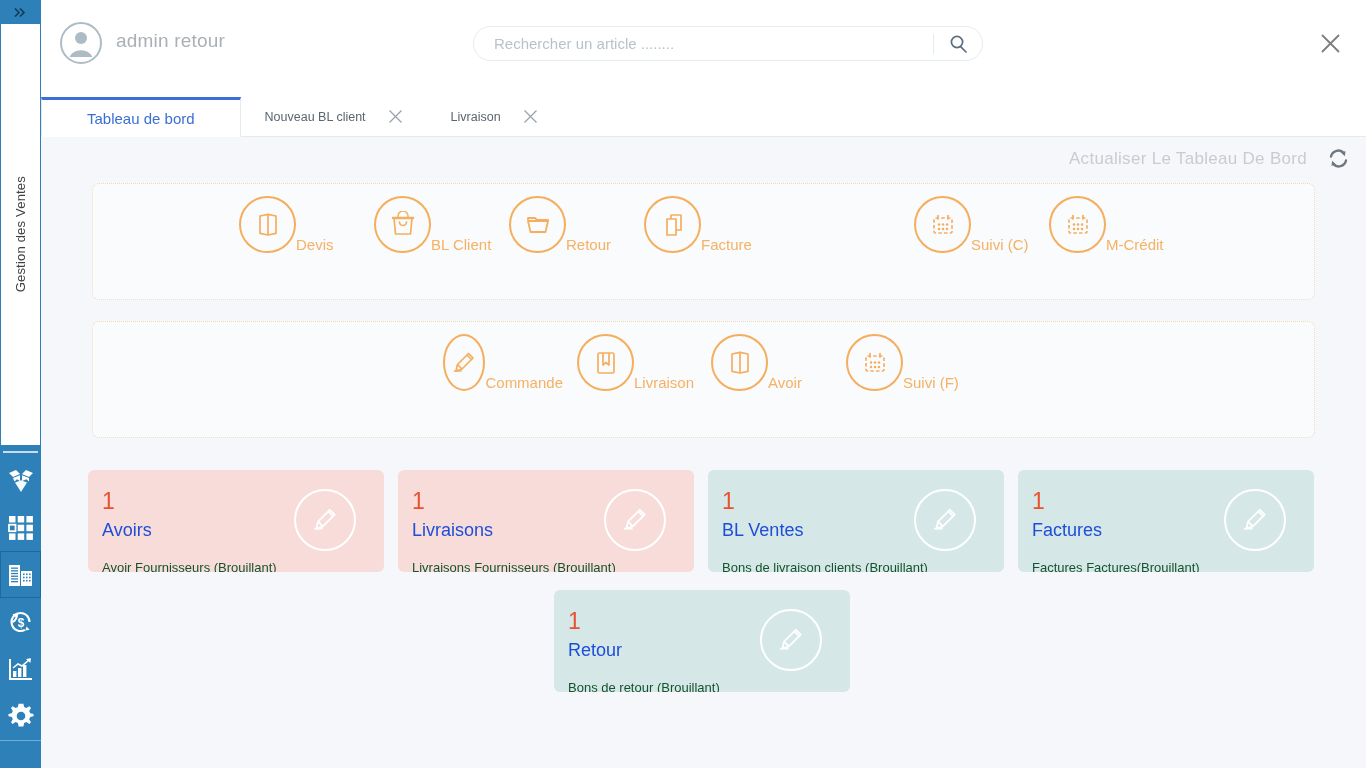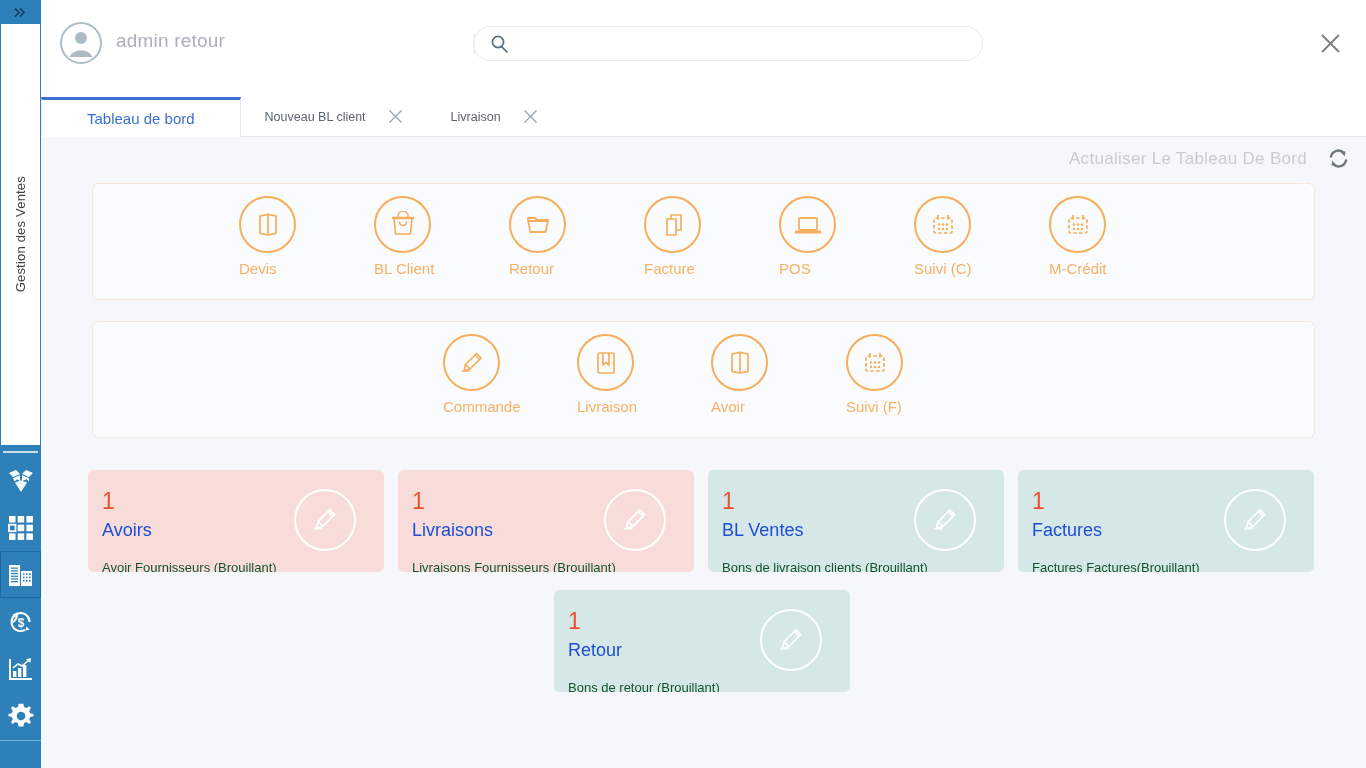--- a/index.html
+++ b/index.html
@@ -124,21 +124,21 @@
     border: 1px dotted #f0d9b8;
     border-radius: 7px;
     background: #fafbfc;
   }
   #panel-clients { left: 51px; top: 46px; width: 1223px; height: 117px; }
   #panel-fourn  { left: 51px; top: 184px; width: 1223px; height: 117px; }
 
   .icon-row { position: absolute; inset: 0; }
   .icon-cell {
     position: absolute; top: 12px; width: 120px;
-    display: flex; flex-direction: column; align-items: flex-start; cursor: pointer;
+    display: flex; align-items: flex-end; cursor: pointer;
   }
   .icon-circle {
     width: 57px; height: 57px; border: 2px solid #f5ae5e; border-radius: 50%;
     display: flex; align-items: center; justify-content: center;
   }
   .icon-label { margin-top: 7px; font-size: 15px; color: #f5b165; white-space: nowrap; }
 
   
   .card {
     position: absolute; border-radius: 6px; overflow: hidden; cursor: pointer;
@@ -272,20 +272,21 @@
     <div class="avatar">
       <svg width="42" height="42" viewBox="0 0 42 42">
         <circle cx="21" cy="21" r="20" fill="none" stroke="#adbcc4" stroke-width="2"></circle>
         <circle cx="21" cy="16" r="6" fill="#adbcc4"></circle>
         <path d="M9.5 35 A12.5 11 0 0 1 32.5 35 Z" fill="#adbcc4"></path>
       </svg>
     </div>
     <div class="user-name">admin retour</div>
 
     <div class="searchbox">
+      <input type="text" placeholder="Rechercher un article ........" style="">
       <div class="search-divider"></div>
       <button class="search-btn">
         <svg width="19" height="19" viewBox="0 0 19 19">
           <circle cx="8" cy="8" r="5.6" fill="none" stroke="#5b6f80" stroke-width="1.7"></circle>
           <path d="M11.6 12.6 L17 18" stroke="#5b6f80" stroke-width="1.7" fill="none" stroke-linecap="round"></path>
         </svg>
       </button>
     </div>
 
     <div class="close-win">
@@ -367,29 +368,20 @@
         <div class="icon-cell" style="left:551px">
           <div class="icon-circle">
             <svg width="28" height="28" viewBox="0 0 28 28">
               <path d="M12 4 L22 4 L22 19 L12 19 Z" fill="none" stroke="#f5ae5e" stroke-width="1.7" stroke-linejoin="round"></path>
               <path d="M8 8 L17 8 L17 24 L8 24 Z" fill="#ffffff" stroke="#f5ae5e" stroke-width="1.7" stroke-linejoin="round"></path>
             </svg>
           </div>
           <div class="icon-label">Facture</div>
         </div>
 
-        <div class="icon-cell" style="left:686px">
-          <div class="icon-circle">
-            <svg width="30" height="28" viewBox="0 0 30 28">
-              <rect x="6" y="7" width="18" height="12" rx="1.2" fill="none" stroke="#f5ae5e" stroke-width="1.8"></rect>
-              <path d="M3 21 L27 21" stroke="#f5ae5e" stroke-width="3" stroke-linecap="round"></path>
-            </svg>
-          </div>
-          <div class="icon-label">POS</div>
-        </div>
 
         <div class="icon-cell" style="left:821px">
           <div class="icon-circle">
             <svg width="28" height="28" viewBox="0 0 28 28">
               <rect x="5" y="7" width="18" height="15" rx="1.5" fill="none" stroke="#f5ae5e" stroke-width="1.7" stroke-dasharray="3.5 2.2"></rect>
               <path d="M9 4.5 L9 8 M19 4.5 L19 8" stroke="#f5ae5e" stroke-width="1.7" stroke-linecap="round"></path>
               <g fill="#f5ae5e">
                 <circle cx="10" cy="13.5" r="1.25"></circle>
                   <circle cx="14" cy="13.5" r="1.25"></circle>
                   <circle cx="18" cy="13.5" r="1.25"></circle>

